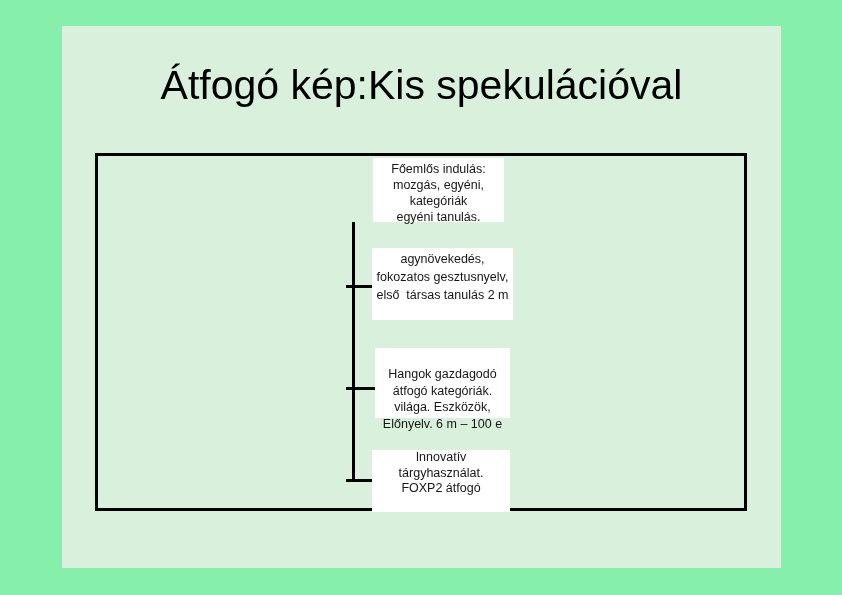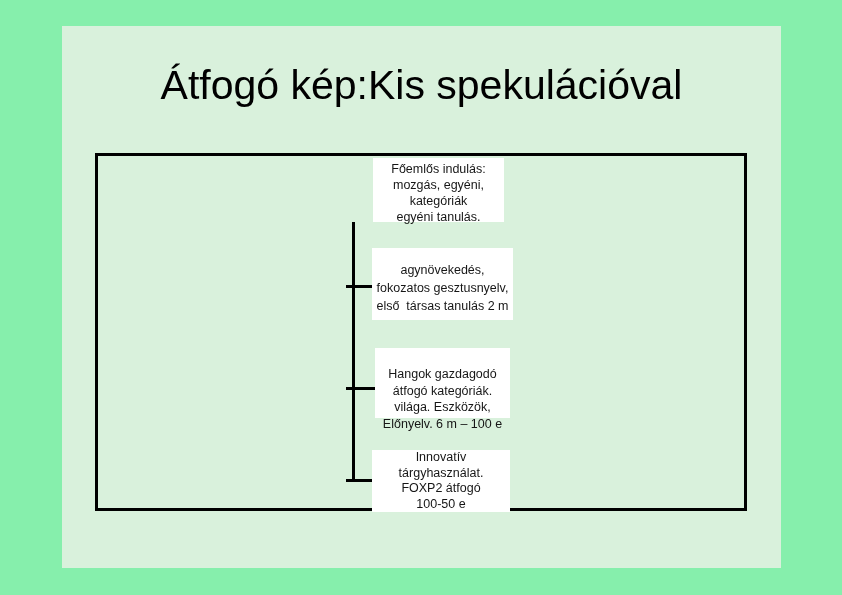--- a/index.html
+++ b/index.html
@@ -65,21 +65,21 @@
     position: absolute;
     background: #ffffff;
     color: #161616;
     font-size: 12.5px;
     line-height: 16px;
     text-align: center;
     box-sizing: border-box;
   }
   .dbox .ln { white-space: pre-wrap; }
   .box-1 { left: 283px; top: 132px; width: 131px; height: 64px; padding-top: 3px; margin-left: 28px; }   
-  .box-2 { left: 310px; top: 222px; width: 141px; height: 72px; padding-top: 13px; line-height: 18px; } 
+  .box-2 { left: 310px; top: 222px; width: 141px; height: 72px; padding-top: 2px; line-height: 18px; } 
   .box-3 { left: 313px; top: 322px; width: 135px; height: 70px; padding-top: 18px; line-height: 16.5px; } 
   .box-4 { left: 310px; top: 424px; width: 138px; height: 62px; line-height: 15.5px; } 
 </style>
 </head>
 <body>
 
 <div class="page">
   <div class="slide">
 
     <div class="slide-title">Átfogó kép:Kis spekulációval</div>
@@ -107,17 +107,16 @@
     <div class="dbox box-3">
       <div class="ln">Hangok gazdagodó</div>
       <div class="ln">átfogó kategóriák.</div>
       <div class="ln">világa. Eszközök,</div>
       <div class="ln">Előnyelv. 6 m – 100 e</div>
     </div>
 
     <div class="dbox box-4">
       <div class="ln">Innovatív tárgyhasználat.</div>
       <div class="ln">FOXP2 átfogó</div>
-      <div class="ln">100-50 e</div>
     </div>
 
   </div>
 </div>
 
 </body></html>

